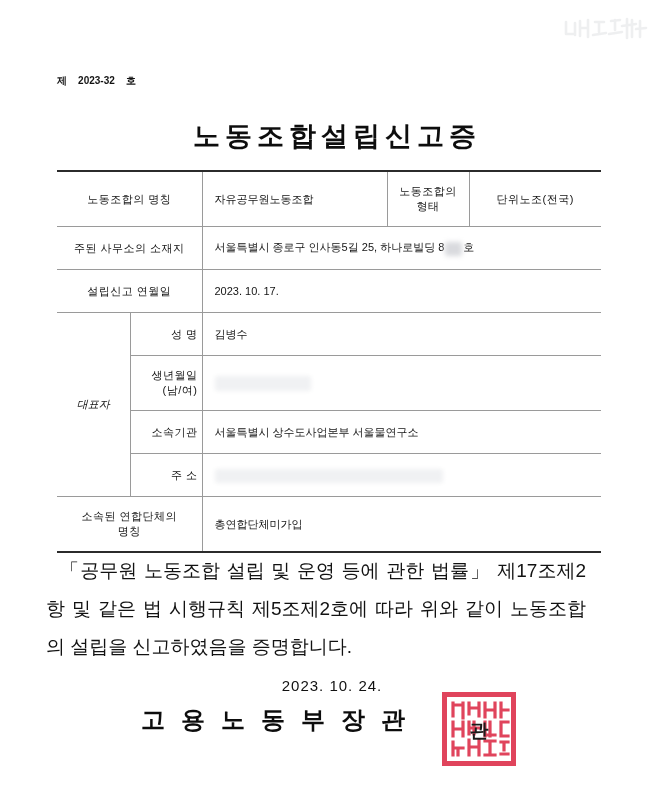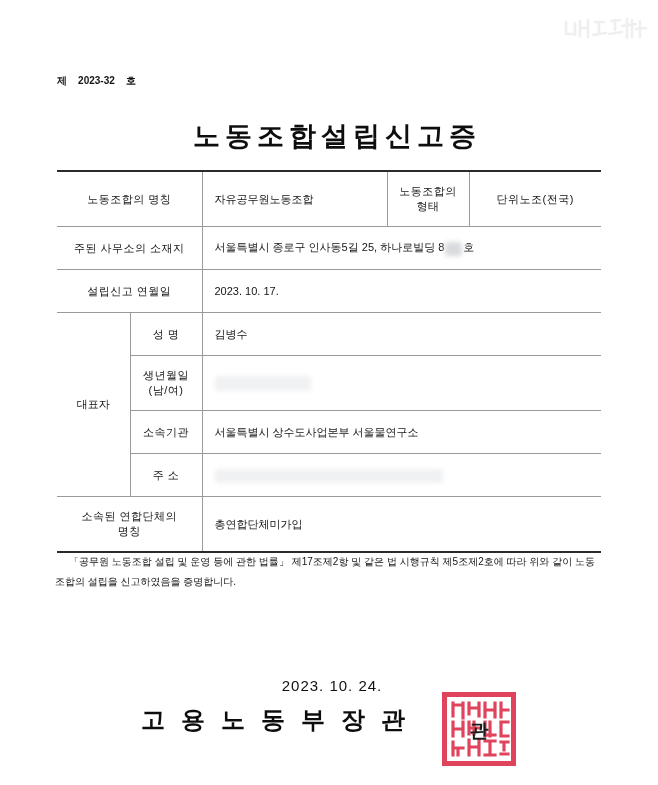--- a/index.html
+++ b/index.html
@@ -90,24 +90,24 @@
 
   .cell-h48 { height: 42px; }
   .cell-h36 { height: 30px; }
 
   .rep-label {
     text-align: center;
     border-right: 1px solid #9a9a9a;
     border-top: none !important;
     border-bottom: none !important;
   }
-  .rep-label-top { border-top: 1px solid #9a9a9a !important; }
+  .rep-label-top { border-top: 1px solid #9a9a9a !important; font-style: italic; }
 
   .sub-lbl {
-    text-align: center;
+    text-align: right;
     border-right: 1px solid #9a9a9a;
     letter-spacing: 0.5px;
   }
 
   .two-line { line-height: 1.3; }
 
   
   .redact {
     display: inline-block;
     background: #f0f1f3;
@@ -119,24 +119,24 @@
     background: #d9dade;
     filter: blur(2.6px);
   }
   .redact-birth { width: 96px; height: 15px; }
   .redact-addr  { width: 228px; height: 14px; }
   .redact-inline { width: 17px; height: 14px; margin: 0 1px; }
 
   
   .legal-text {
     position: absolute;
-    left: 55px;
+    left: 46px;
     top: 552px;
     width: 540px;
-    font-size: 10px;
+    font-size: 19px;
     line-height: 2.0;
     text-align: justify;
     text-indent: 14px;
     color: #121212;
     letter-spacing: 0px;
   }
 
   
   .issue-date {
     position: absolute;

